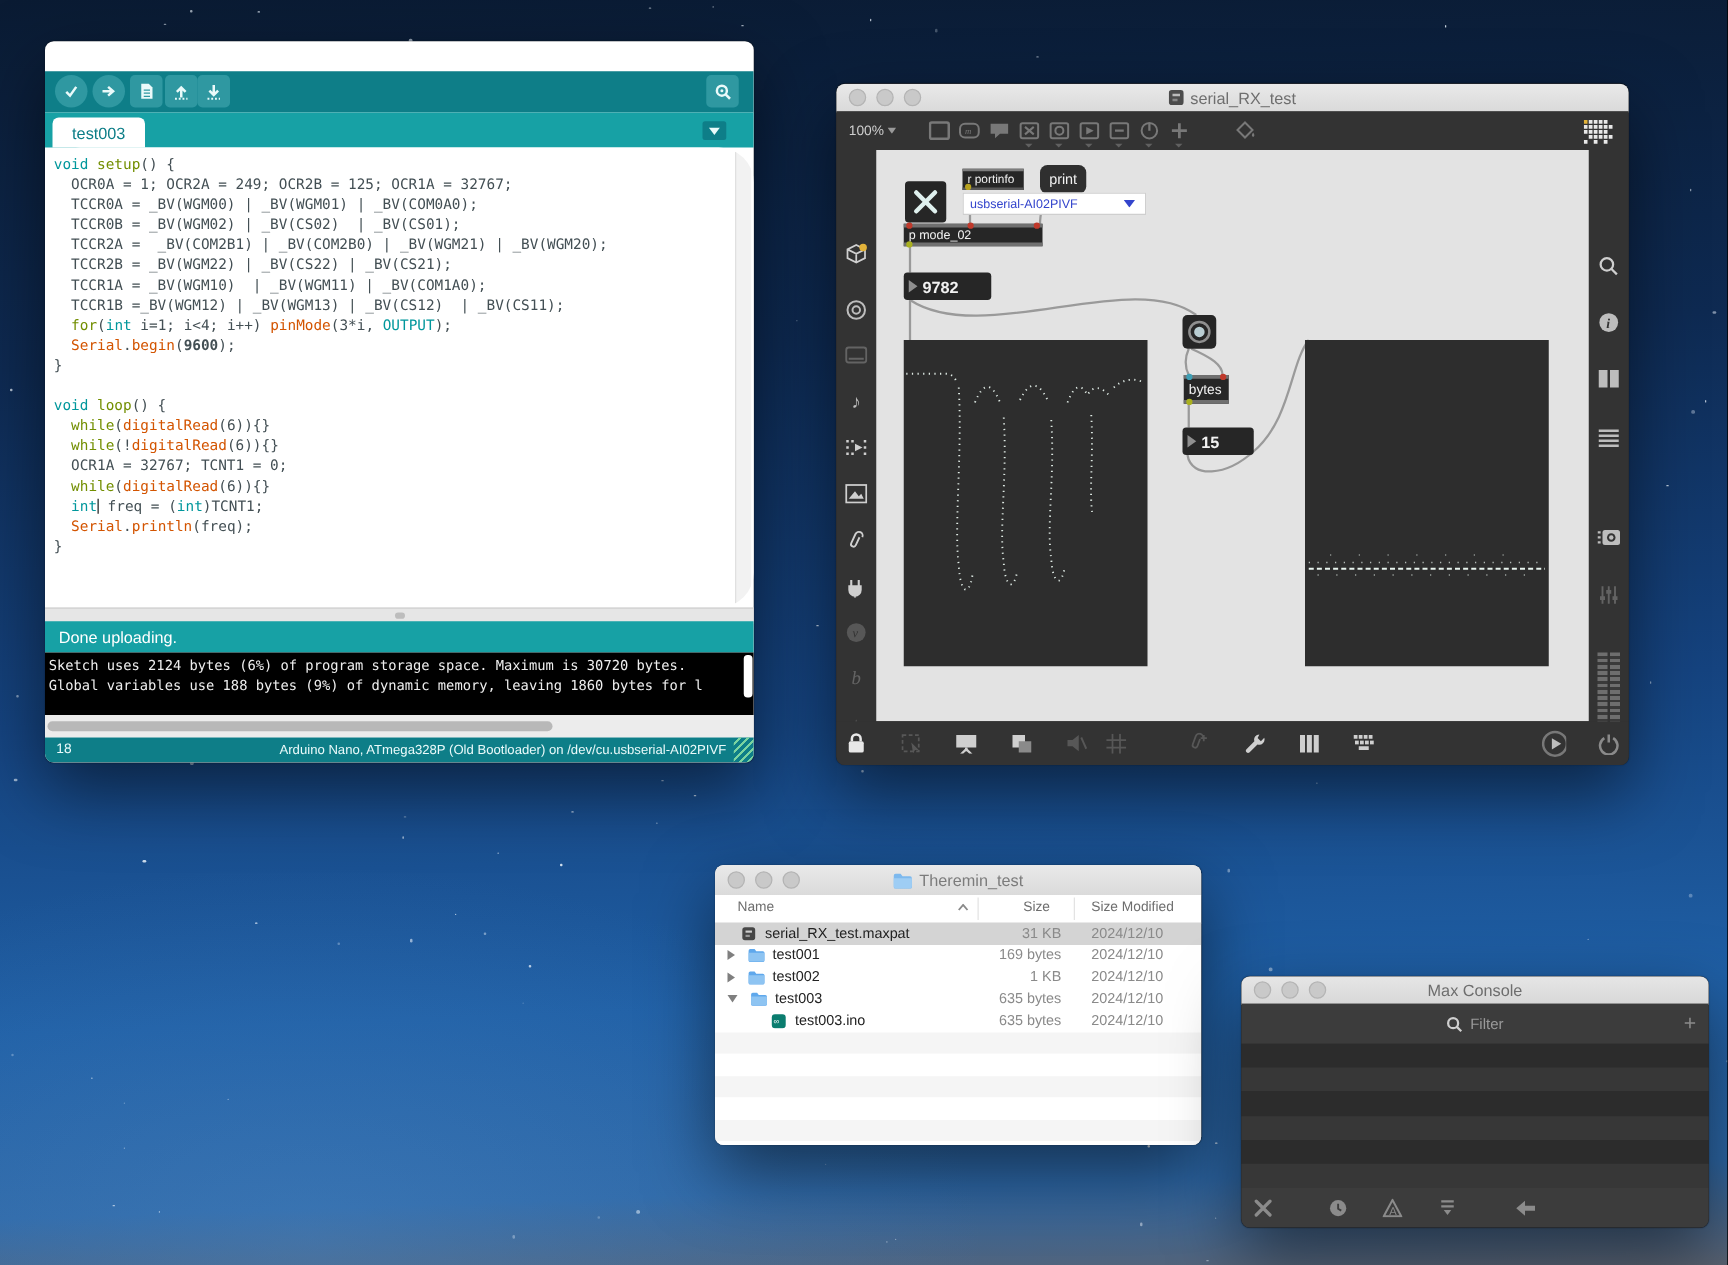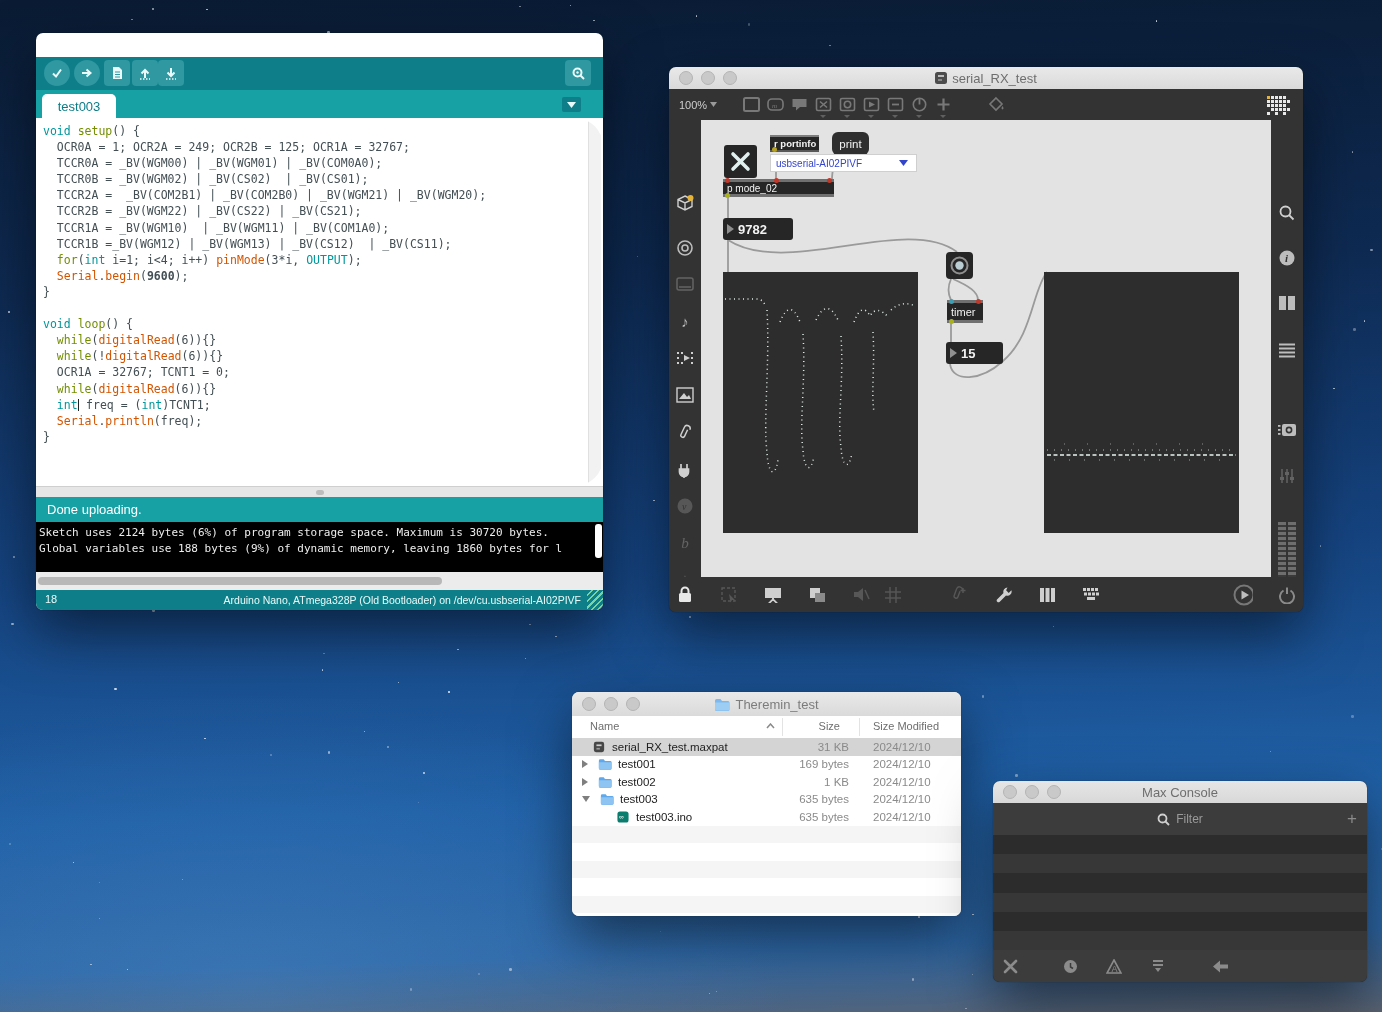--- a/index.html
+++ b/index.html
@@ -58,21 +58,21 @@
   .mx-ico svg{display:block;}
   .mx-caret{position:absolute;left:50%;bottom:-5px;transform:translateX(-50%);width:0;height:0;border-left:3px solid transparent;border-right:3px solid transparent;border-top:3px solid #6f6f6f;}
   .side-l{position:absolute;left:0;top:53px;width:32px;bottom:35px;background:#333;}
   .side-r{position:absolute;right:0;top:53px;width:32px;bottom:35px;background:#333;}
   .side-ico{position:absolute;left:50%;transform:translateX(-50%);width:20px;height:20px;display:flex;align-items:center;justify-content:center;color:#bdbdbd;}
   .dim{opacity:.35;}
   .max-canvas{position:absolute;left:32px;top:53px;right:32px;bottom:35px;background:#e3e3e3;}
   .max-foot{position:absolute;left:0;bottom:0;width:100%;height:35px;background:#333;display:flex;align-items:center;}
   .ft-ico{width:20px;height:20px;margin:0 12px;display:flex;align-items:center;justify-content:center;color:#cfcfcf;}
   .mobj{position:absolute;background:#262626;color:#f2f2f2;box-sizing:border-box;}
-  .objbox{border-top:2px solid #7d7d7d;border-bottom:2px solid #585858;font-size:10.5px;display:flex;align-items:center;padding-left:4px;font-weight:bold;}
+  .objbox{border-top:2px solid #7d7d7d;border-bottom:2px solid #585858;font-size:10.5px;display:flex;align-items:center;padding-left:4px;}
   .numbox{border-radius:3px;display:flex;align-items:center;font-weight:bold;font-size:13px;font-family:"Liberation Sans",sans-serif;}
   .numtri{width:0;height:0;border-top:5px solid transparent;border-bottom:5px solid transparent;border-left:7px solid #8f8f8f;margin:0 4px 0 4px;}
   .iodot{position:absolute;width:5px;height:5px;border-radius:50%;}
   .scope{position:absolute;background:#2d2d2d;}
   
   #finder{left:572px;top:692px;width:389px;height:224px;background:#fff;}
   .fin-title{height:24px;background:linear-gradient(#e9e9e9,#dadada);border-bottom:1px solid #c2c2c2;font-size:13px;color:#7c7c7c;gap:5px;}
   .fin-head{position:absolute;left:0;top:24px;width:100%;height:22px;background:#fff;border-bottom:1px solid #e3e3e3;font-size:11px;color:#6e6e6e;}
   .fin-sep{position:absolute;top:2px;bottom:2px;width:1px;background:#e3e3e3;}
   .fin-rows{position:absolute;left:0;top:46px;right:0;bottom:0;overflow:hidden;}
@@ -620,21 +620,21 @@
       </div>
 
       <div class="mobj" style="left:245px;top:132px;width:27px;height:27px;border-radius:4px;display:flex;align-items:center;justify-content:center;">
         <svg width="27" height="27">
             <circle cx="13.5" cy="13.5" r="8" fill="none" stroke="#8f8f8f" stroke-width="2"></circle>
             <circle cx="13.5" cy="13.5" r="4.2" fill="#b9cdd2"></circle>
           </svg>
       </div>
 
       <div class="mobj" style="left:246px;top:180px;width:36px;height:23px;border-top:3px solid #707070;border-bottom:3px solid #707070;font-size:11px;display:flex;align-items:center;padding-left:4px;">
-        <span>timer</span>
+        <span>bytes</span>
         <div class="iodot" style="left:2px;top:-4px;background:#3e9fb5;"></div>
         <div class="iodot" style="right:2px;top:-4px;background:#c0392b;"></div>
         <div class="iodot" style="left:2px;bottom:-4px;background:#aab11f;"></div>
       </div>
 
       <div class="mobj numbox" style="left:245px;top:222px;width:57px;height:22px;">
         <div class="numtri"></div>
         <span>15</span>
       </div>
 

